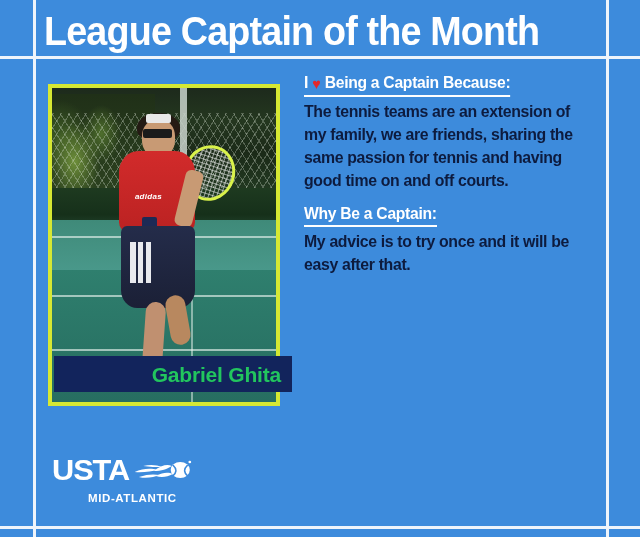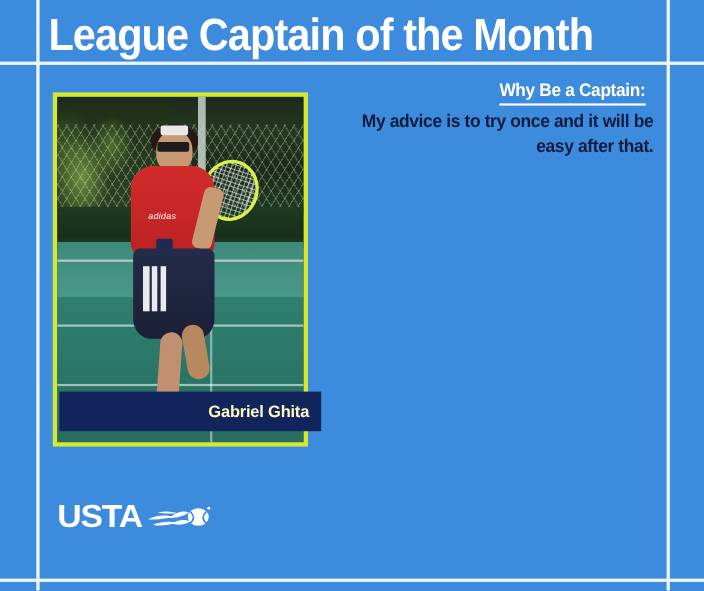--- a/index.html
+++ b/index.html
@@ -80,21 +80,21 @@
   .pl-hair{position:absolute;left:38%;top:8%;width:19%;height:9%;
     background:#241a14;border-radius:52% 52% 40% 40%;}
   .pl-cap{position:absolute;left:42%;top:8.4%;width:11%;height:2.6%;
     background:#e8e8e8;border-radius:2px;}
   .pl-glasses{position:absolute;left:40.5%;top:13.2%;width:13%;height:2.6%;
     background:#1b1b1b;border-radius:2px;}
   .pl-shirt{position:absolute;left:30%;top:20%;width:34%;height:26%;
     background:linear-gradient(180deg,#d22b2b 0%,#bb2222 100%);
     border-radius:26% 26% 12% 12%;}
   .pl-adidas{position:absolute;left:37%;top:33%;width:22%;height:4.5%;
-    color:#fff;font-size:8px;font-weight:normal;font-style:italic;
+    color:#fff;font-size:8px;font-weight:bold;font-style:italic;
     font-family:"Liberation Sans", sans-serif;letter-spacing:.3px;}
   .pl-arm{position:absolute;background:#c89a74;border-radius:6px;}
   .pl-arm-r{left:57%;top:26%;width:8%;height:18%;transform:rotate(14deg);}
   .pl-band{position:absolute;left:40%;top:41%;width:7%;height:4%;
     background:#1d2a55;border-radius:2px;}
   .pl-shorts{position:absolute;left:31%;top:44%;width:33%;height:26%;
     background:linear-gradient(180deg,#242c4a 0%,#1b2036 100%);
     border-radius:8% 8% 22% 22%;}
   .pl-stripe{position:absolute;left:35%;width:2.4%;height:13%;background:#e9eaee;}
   .s1{top:49%;}
@@ -118,21 +118,21 @@
     background:rgba(0,0,0,.45);border-radius:50%;filter:blur(1px);}
 
   
   .nameplate{
     position:absolute;left:54px;top:356px;width:238px;height:36px;
     background:#12245c;
     display:flex;align-items:center;justify-content:flex-end;
     padding-right:11px;box-sizing:border-box;
   }
   .nameplate span{
-    color:#fef9c3;font-weight:bold;font-size:15px;line-height:23px;
+    color:#22c55e;font-weight:bold;font-size:21px;line-height:23px;
     font-family:"Liberation Sans", sans-serif;letter-spacing:-0.2px;
     white-space:nowrap;
   }
 
   
   .logo{position:absolute;left:52px;top:455px;width:210px;height:62px;}
   .logo-word{
     position:relative;display:flex;align-items:center;gap:1px;
     color:#ffffff;font-weight:bold;font-size:29px;line-height:30px;
     font-family:"Liberation Sans", sans-serif;
@@ -145,21 +145,21 @@
     color:#ffffff;font-weight:bold;font-size:11.5px;line-height:12px;
     letter-spacing:0.6px;
     font-family:"Liberation Sans", sans-serif;
   }
 
   
   .content{
     position:absolute;left:304px;top:72px;width:290px;
   }
   .block{margin-bottom:11px;}
-  .block:last-child{margin-bottom:0;text-align:right;}
+  .block:last-child{margin-bottom:0;}
   .hdr{
     color:#ffffff;font-weight:bold;
     font-size:16.5px;line-height:21px;
     font-family:"Liberation Sans", sans-serif;
     letter-spacing:-0.3px;
     display:inline-block;
     border-bottom:2px solid #ffffff;
     padding-bottom:1px;
     transform:scaleX(0.95);transform-origin:left center;
     white-space:nowrap;
@@ -235,25 +235,30 @@
           <path d="M10 9 C17 7, 23 8, 28 10 C22 10, 16 10, 10 9 Z"></path>
           <path d="M20 14 C27 8, 33 7, 37 9 C33 12, 27 14, 20 14 Z"></path>
           <path d="M22 19 C29 15, 34 15, 38 17 C33 20, 27 21, 22 19 Z"></path>
         </g>
         <ellipse cx="45" cy="13" rx="9" ry="8" fill="#ffffff"></ellipse>
         <path d="M38 8 C42 12, 42 15, 38 19" fill="none" stroke="#3d8bdc" stroke-width="1.6"></path>
         <path d="M52 8 C48 12, 48 15, 52 19" fill="none" stroke="#3d8bdc" stroke-width="1.6"></path>
         <circle cx="54" cy="5" r="1.3" fill="#ffffff"></circle>
       </svg>
     </div>
+    <div class="logo-sub">MID-ATLANTIC</div>
   </div>
 
   <div class="content">
 
 
+    <div class="block">
+      <div class="hdr"><span>I </span><span class="heart">♥</span><span> Being a Captain Because:</span></div>
+      <div class="body">The tennis teams are an extension of my family, we are friends, sharing the same passion for tennis and having good time on and off courts.</div>
+    </div>
 
 
     <div class="block">
       <div class="hdr">Why Be a Captain:</div>
       <div class="body">My advice is to try once and it will be easy after that.</div>
     </div>
 
   </div>
 </div>
 

